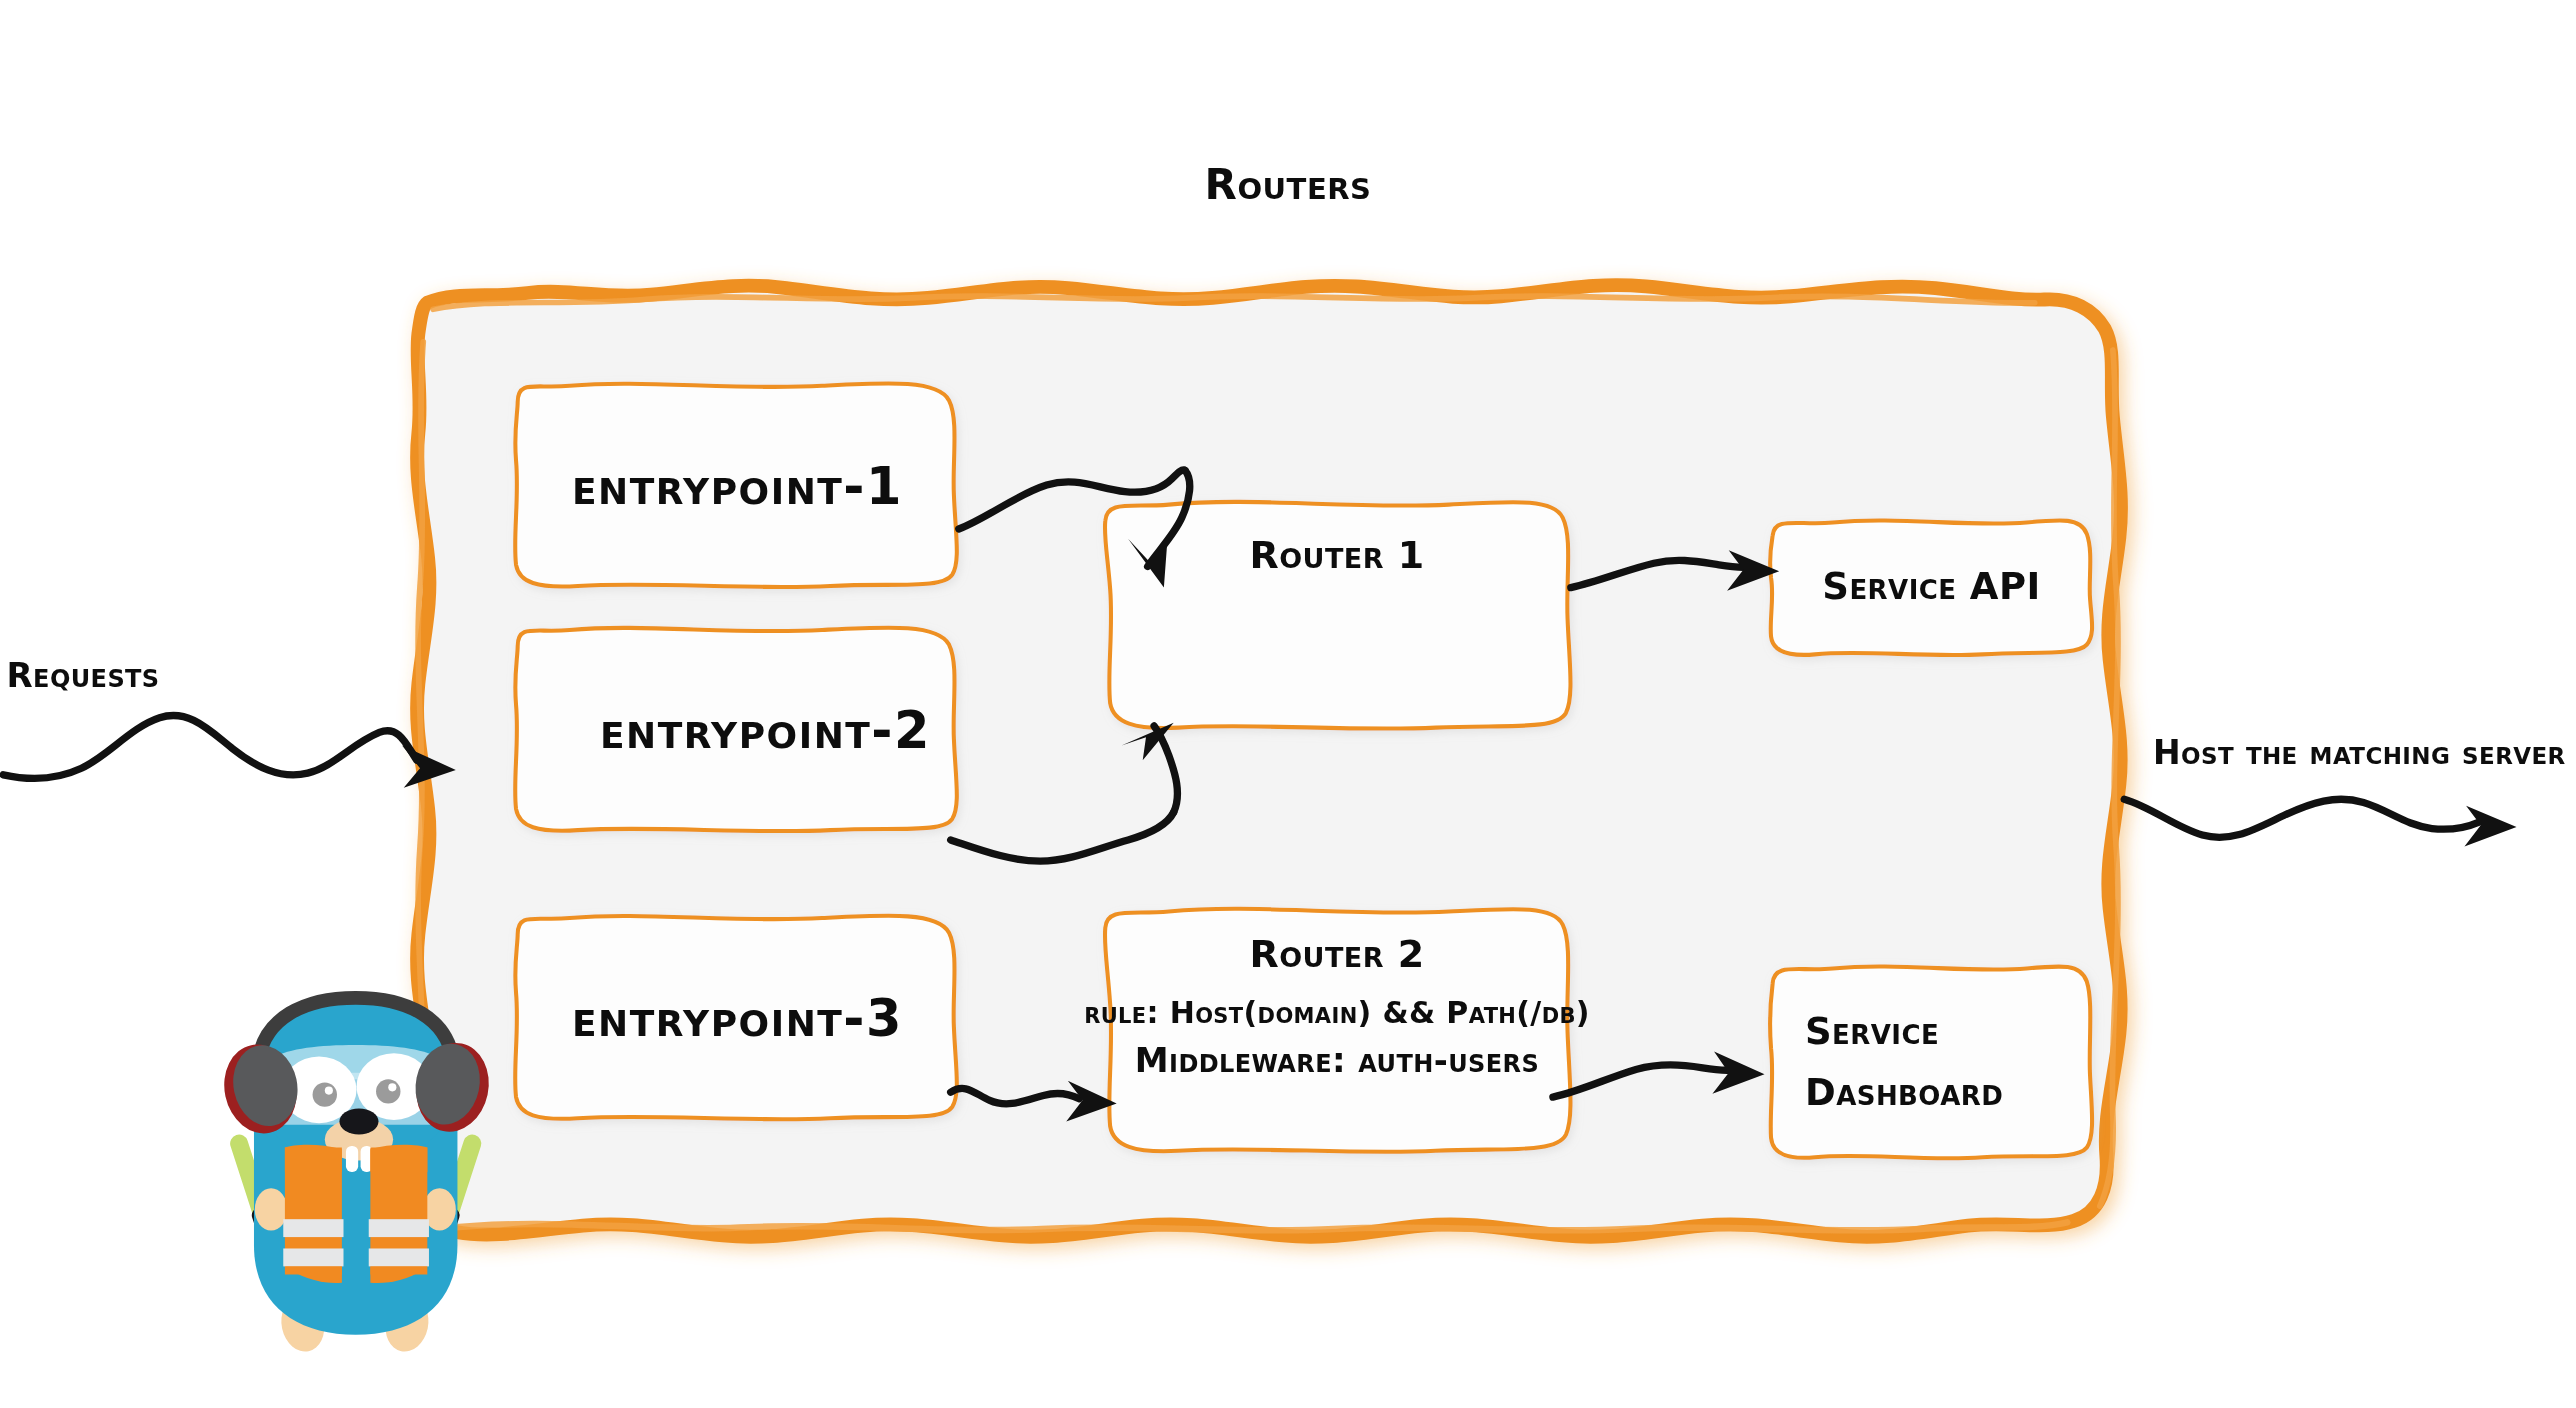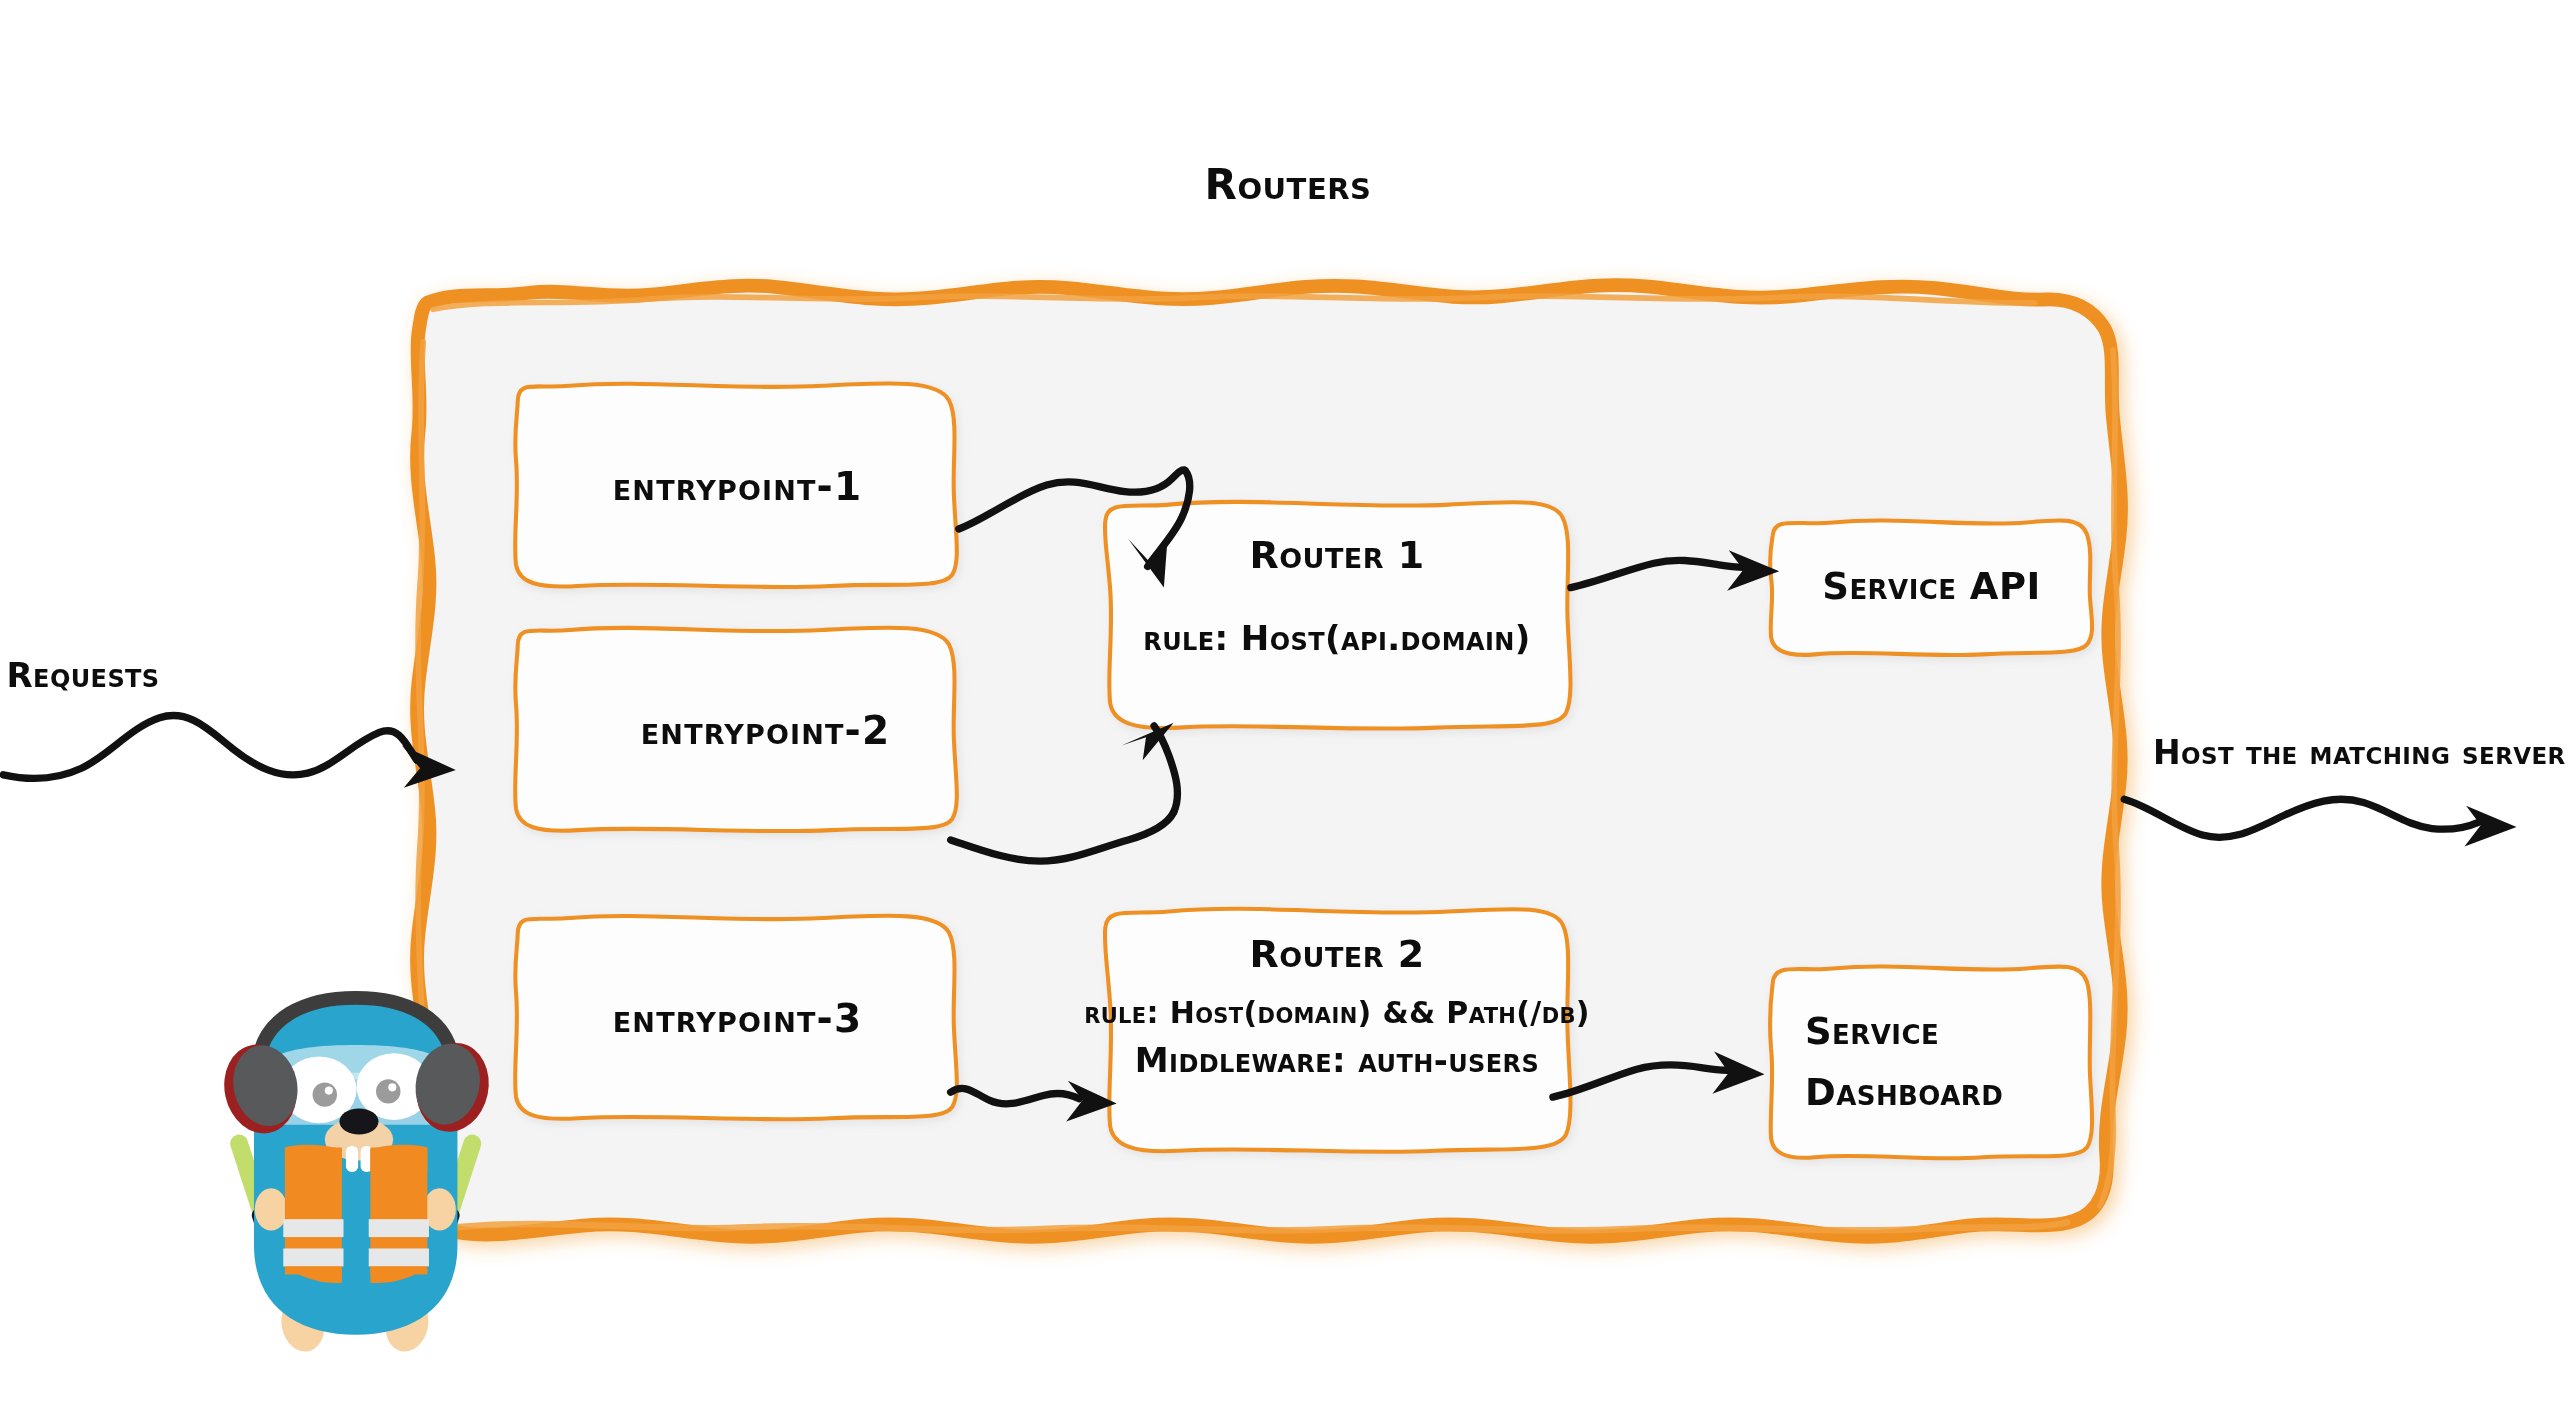--- a/index.html
+++ b/index.html
@@ -29,21 +29,21 @@
   
   #requests-label{left:6.5px;top:655px;font-size:34px;}
   #calls-label{left:2153px;top:733px;font-size:33px;}
 
   
   .boxtext{
     position:absolute;left:0;top:0;width:100%;height:100%;
     display:flex;flex-direction:column;align-items:center;justify-content:center;
     pointer-events:none;
   }
-  .ep-label{font-size:39px;letter-spacing:.03em;}
+  .ep-label{font-size:51px;letter-spacing:.03em;}
   .rt-title{font-size:38px;}
   .rt-line{font-size:34px;}
   .rt-line-sm{font-size:30px;}
   .svc-label{font-size:37px;}
 
   .box{position:absolute;}
   .box .boxtext .hand{line-height:1.26;}
 
   #svc-dash .boxtext{align-items:flex-start;padding-left:34px;box-sizing:border-box;}
   #wordmark{
@@ -276,21 +276,20 @@
 
   <div class="box" style="left:516px;top:918px;width:443px;height:202px;">
     <div class="boxtext">
       <span class="hand ep-label">entrypoint-3</span>
     </div>
   </div>
 
   <div class="box" style="left:1105px;top:501px;width:464px;height:228px;">
     <div class="boxtext" style="justify-content:flex-start;padding-top:31px;box-sizing:border-box;">
       <span class="hand rt-title">Router 1</span>
-      <span class="hand rt-line" style="margin-top:37px;">rule: Host(api.domain)</span>
     </div>
   </div>
 
   <div class="box" style="left:1105px;top:908px;width:464px;height:244px;">
     <div class="boxtext" style="justify-content:flex-start;padding-top:23px;box-sizing:border-box;">
       <span class="hand rt-title">Router 2</span>
       <span class="hand rt-line-sm" style="margin-top:14.7px;">rule: Host(domain) &amp;&amp; Path(/db)</span>
       <span class="hand rt-line" style="margin-top:8.1px;">Middleware: auth-users</span>
     </div>
   </div>

